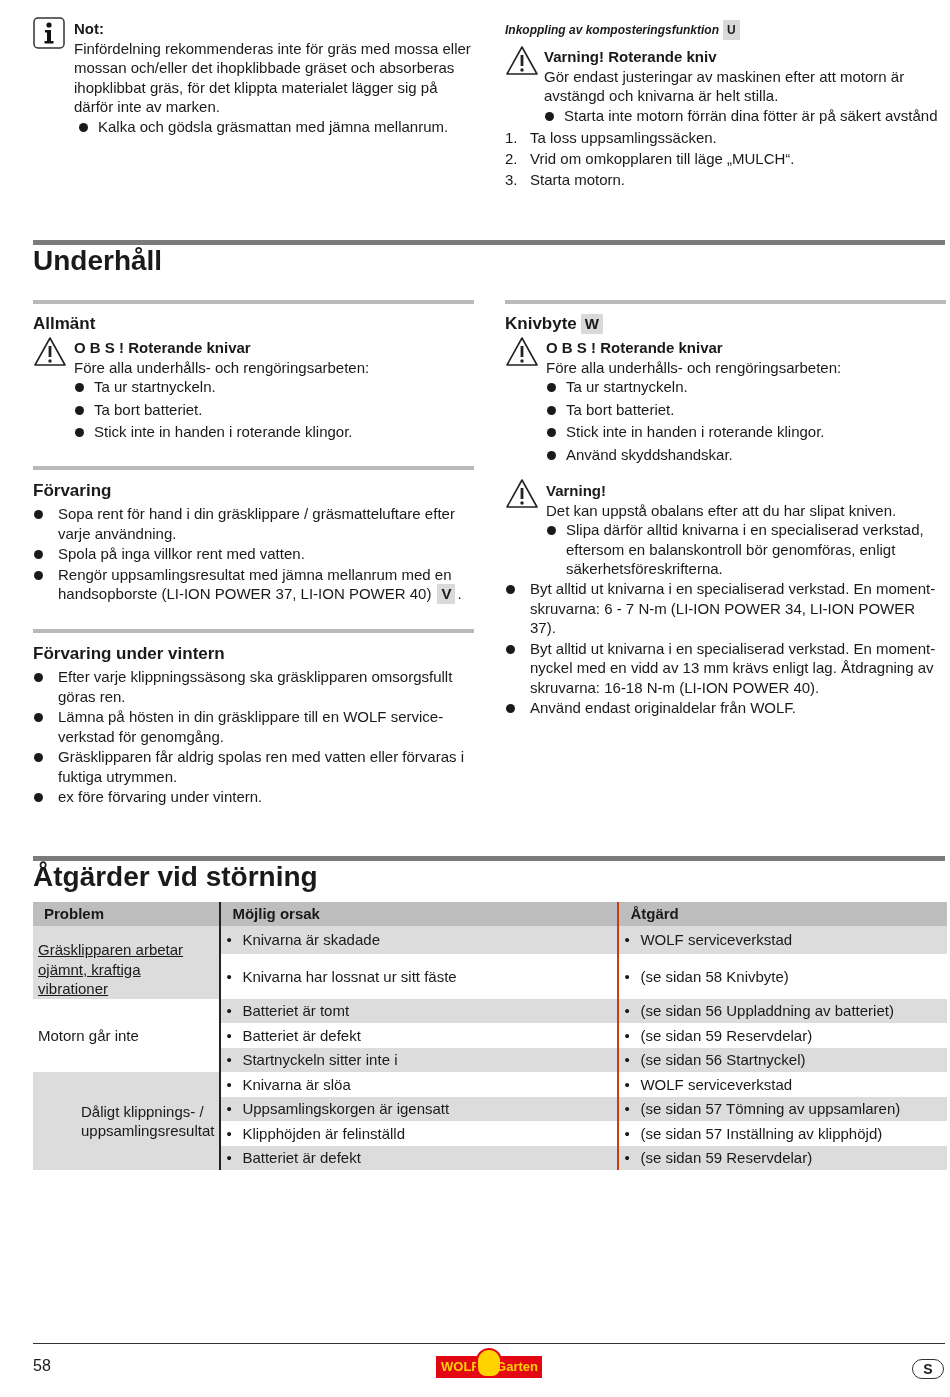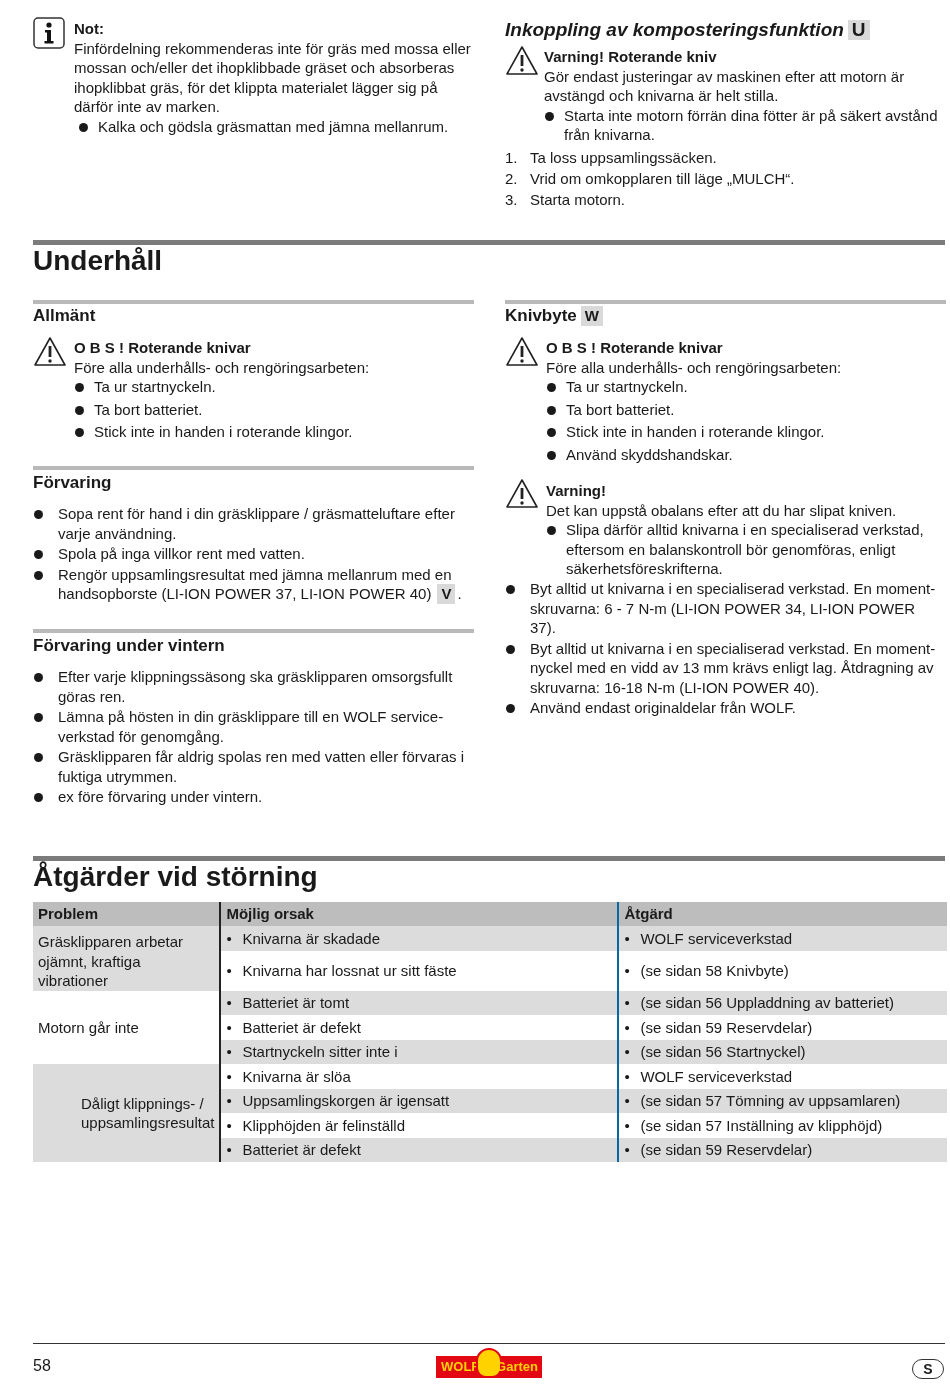--- a/index.html
+++ b/index.html
@@ -2,36 +2,36 @@
 <html><head>
 <meta charset="utf-8">
 <style>
   * { box-sizing: border-box; margin: 0; padding: 0; }
   body { width: 950px; height: 1397px; background: #fff; font-family: "Liberation Sans", sans-serif; color: #1a1a1a; font-size: 15px; line-height: 19.5px; position: relative; overflow: hidden; }
   .abs { position: absolute; }
   .bold { font-weight: bold; }
   .h-rule-dark { position: absolute; left: 33px; width: 912px; height: 5px; background: #7b7b7b; }
   .h-rule-light { position: absolute; height: 4px; background: #b9b9b9; }
   .h1 { position: absolute; font-size: 28px; font-weight: bold; line-height: 26px; }
-  .h2 { position: absolute; font-size: 17px; font-weight: bold; line-height: 22px; }
+  .h2 { position: absolute; font-size: 17px; font-weight: bold; line-height: 22px; margin-top: 8px; }
   .tag { display: inline-block; background: #d9d9d9; font-weight: bold; font-style: normal; padding: 0 4px; margin-left: 4px; line-height: 20px; }
   .bullet { position: relative; padding-left: 25px; }
   .bullet::before { content: ""; position: absolute; left: 1px; top: 6px; width: 9px; height: 9px; background: #1a1a1a; border-radius: 50%; }
   .bullet.in { padding-left: 20px; }
   .num { position: relative; padding-left: 25px; }
   .num span.n { position: absolute; left: 0; }
   .warn-block { position: absolute; }
   .warn-icon { position: absolute; left: 0; top: 0; width: 34px; height: 32px; }
   .info-icon { position: absolute; left: 0; top: 0; width: 32px; height: 32px; }
   table.trouble { position: absolute; left: 33px; top: 902px; width: 914px; border-collapse: collapse; font-size: 15px; }
-  table.trouble th { background: #bdbdbd; text-align: left; font-weight: bold; padding: 0 5px; height: 24px; }
+  table.trouble th { background: #bdbdbd; text-align: left; font-weight: bold; padding: 0 11px; height: 24px; }
   table.trouble td { padding: 0 5px; height: 24.5px; vertical-align: middle; }
   .c1 { width: 152px; }
   .c2 { width: 398px; border-left: 2px solid #222; }
-  .c3 { border-left: 2px solid #0369a1; }
+  .c3 { border-left: 2px solid #c2410c; }
   .g { background: #dcdcdc; }
   .w { background: #fff; }
   .dot { display: inline-block; width: 16px; }
   .footer-line { position: absolute; left: 33px; top: 1343px; width: 912px; height: 1px; background: #333; }
   .logo { position: absolute; left: 436px; top: 1356px; width: 106px; height: 22px; background: #e30613; color: #ffd200; font-weight: bold; font-size: 13px; line-height: 22px; }
   .logo .wolf { position: absolute; left: 5px; }
   .logo .garten { position: absolute; right: 4px; }
   .logo .head { position: absolute; left: 40px; top: -8px; width: 26px; height: 30px; background: #ffd200; border-radius: 13px 13px 10px 10px; border: 2px solid #e30613; }
   .lang { position: absolute; left: 912px; top: 1359px; width: 32px; height: 20px; border: 1px solid #333; border-radius: 10px; text-align: center; font-weight: bold; font-size: 14px; line-height: 18px; }
 </style>
@@ -50,36 +50,35 @@
       <div>Finfördelning rekommenderas inte för gräs med mossa eller</div>
         <div>mossan och/eller det ihopklibbade gräset och absorberas</div>
         <div>ihopklibbat gräs, för det klippta materialet lägger sig på</div>
         <div>därför inte av marken.</div>
     </div>
     <div class="bullet in" style="margin-left:4px;">Kalka och gödsla gräsmattan med jämna mellanrum.</div>
   </div>
 </div>
 
 <div class="abs" style="left:505px; top:19px; width:445px;">
-  <div style="font-weight:bold; font-style:italic; font-size:19px; line-height:22px;"><span>Inkoppling av komposteringsfunktion</span><span class="tag">U</span></div>
+  <div style="font-weight:bold; font-style:italic; font-size:12px; line-height:22px;"><span>Inkoppling av komposteringsfunktion</span><span class="tag">U</span></div>
   <div style="position:relative; margin-top:6px;">
     <svg class="warn-icon" viewBox="0 0 34 32" style="top:-2px;">
         <path d="M17 2 L32 29 L2 29 Z" fill="none" stroke="#222" stroke-width="1.6" stroke-linejoin="round"></path>
         <rect x="15.6" y="10" width="2.8" height="11" fill="#222"></rect>
         <circle cx="17" cy="25" r="1.7" fill="#222"></circle>
       </svg>
     <div style="margin-left:39px;">
       <div class="bold">Varning! Roterande kniv</div>
       <div>
           <div>Gör endast justeringar av maskinen efter att motorn är</div>
           <div>avstängd och knivarna är helt stilla.</div>
         </div>
       <div class="bullet in" style="margin-left:0;">
           <div>Starta inte motorn förrän dina fötter är på säkert avstånd</div>
-          <div>från knivarna.</div>
         </div>
     </div>
   </div>
   <div style="margin-top:3px;">
     <div class="num" style="margin-bottom:1.5px;"><span class="n">1.</span><span>Ta loss uppsamlingssäcken.</span></div>
     <div class="num" style="margin-bottom:1.5px;"><span class="n">2.</span><span>Vrid om omkopplaren till läge „MULCH“.</span></div>
     <div class="num"><span class="n">3.</span><span>Starta motorn.</span></div>
   </div>
 </div>
 
@@ -194,21 +193,21 @@
 <table class="trouble">
   <thead>
     <tr>
       <th class="c1">Problem</th>
       <th class="c2">Möjlig orsak</th>
       <th class="c3">Åtgärd</th>
     </tr>
   </thead>
   <tbody>
     <tr>
-      <td class="c1 g" rowspan="2" style="vertical-align:top; padding-top:6px; line-height:19.5px;">Gräsklipparen arbetar ojämnt, kraftiga vibrationer</td>
+      <td class="c1 g" rowspan="2" style="vertical-align:top; padding-top:14px; line-height:19.5px;text-decoration:underline;">Gräsklipparen arbetar ojämnt, kraftiga vibrationer</td>
       <td class="c2 g"><span class="dot">•</span><span>Knivarna är skadade</span></td>
       <td class="c3 g"><span class="dot">•</span><span>WOLF serviceverkstad</span></td>
     </tr>
     <tr>
       <td class="c2 w" style="height:38px;"><span class="dot">•</span><span>Knivarna har lossnat ur sitt fäste</span></td>
       <td class="c3 w"><span class="dot">•</span><span>(se sidan 58 Knivbyte)</span></td>
     </tr>
     <tr>
       <td class="c1 w" rowspan="3">Motorn går inte</td>
       <td class="c2 g"><span class="dot">•</span><span>Batteriet är tomt</span></td>

